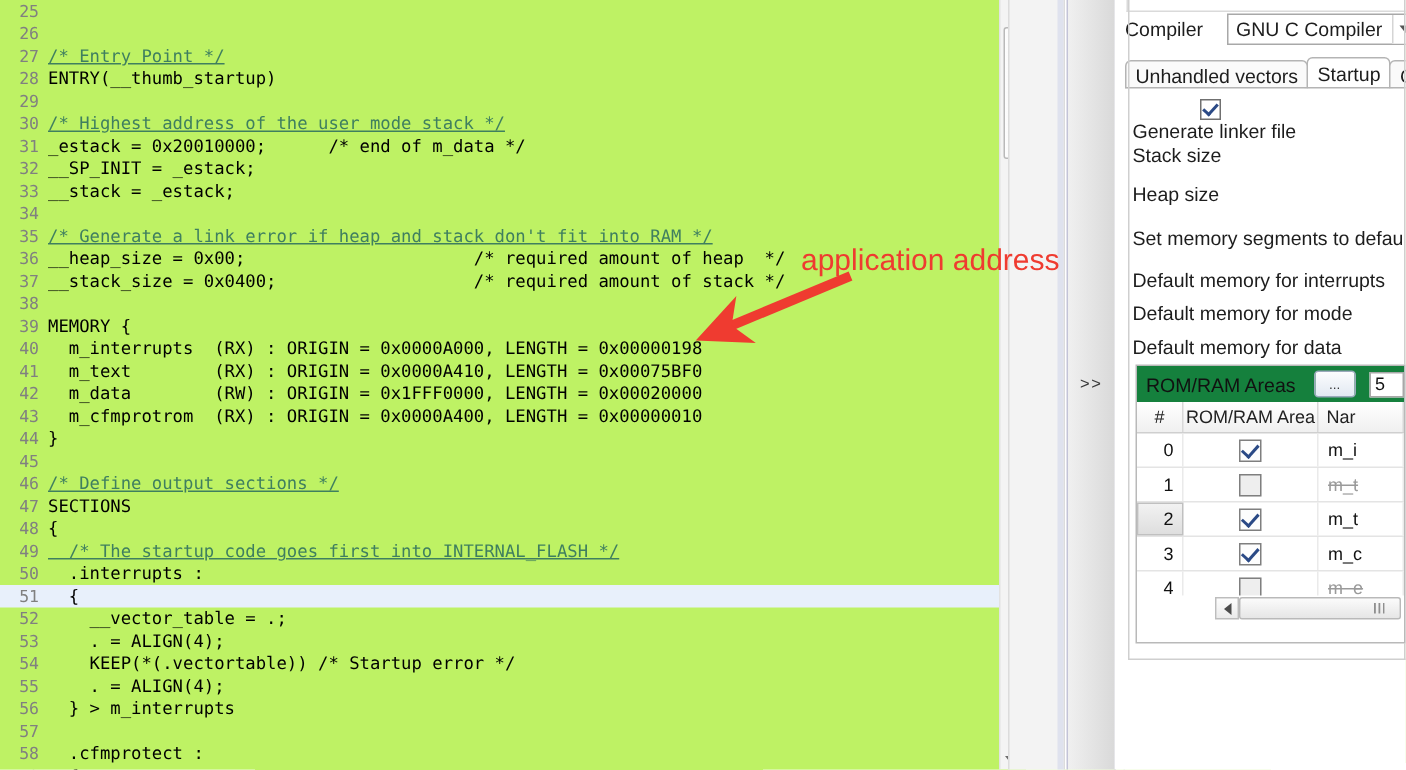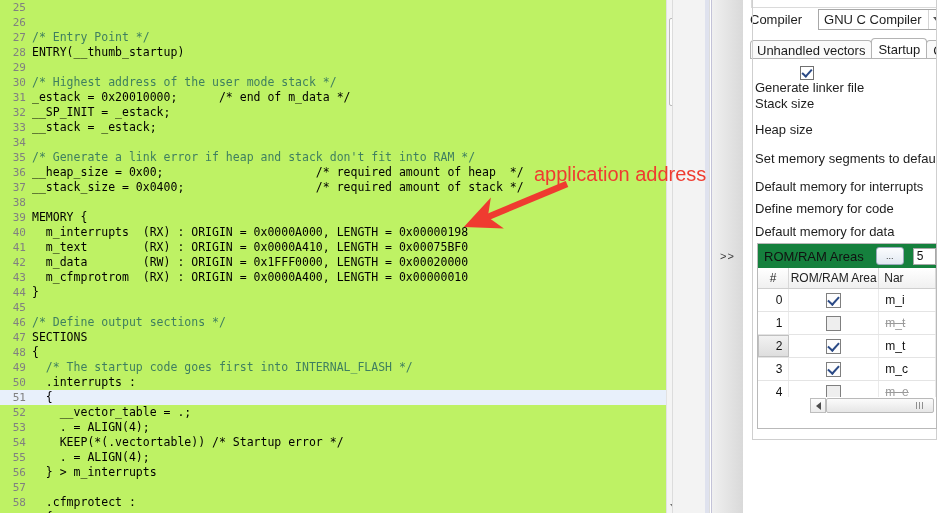--- a/index.html
+++ b/index.html
@@ -49,21 +49,21 @@
     font-family: "DejaVu Sans Mono", monospace;
     font-size: 11px;
     user-select: none;
     vertical-align: top;
   }
   .ltext {
     display: inline-block;
     padding-left: 6px;
     vertical-align: top;
   }
-  .cmt { color: #3f7f5f; }
+  .cmt { color: #3f7f5f; text-decoration: underline; }
 
   
   #editor-vscroll {
     position: absolute;
     right: 0; top: 0;
     width: 17px;
     height: 513px;
     background: #f4f4f4;
     border-left: 1px solid #e2e2e2;
   }
@@ -553,21 +553,21 @@
       <div class="opt-row" style="top: 120px;">
         <span>Heap size</span>
       </div>
       <div class="opt-row" style="top: 149px; justify-content: flex-end;">
         <span>Set memory segments to defau</span>
       </div>
       <div class="opt-row" style="top: 177px;">
         <span>Default memory for interrupts</span>
       </div>
       <div class="opt-row" style="top: 199px;">
-        <span>Define memory for code</span>
+        <span>Default memory for mode</span>
       </div>
       <div class="opt-row" style="top: 222px;">
         <span>Default memory for data</span>
       </div>
     </div>
 
 </div>
 
 <div id="props-box-border"></div>
 

